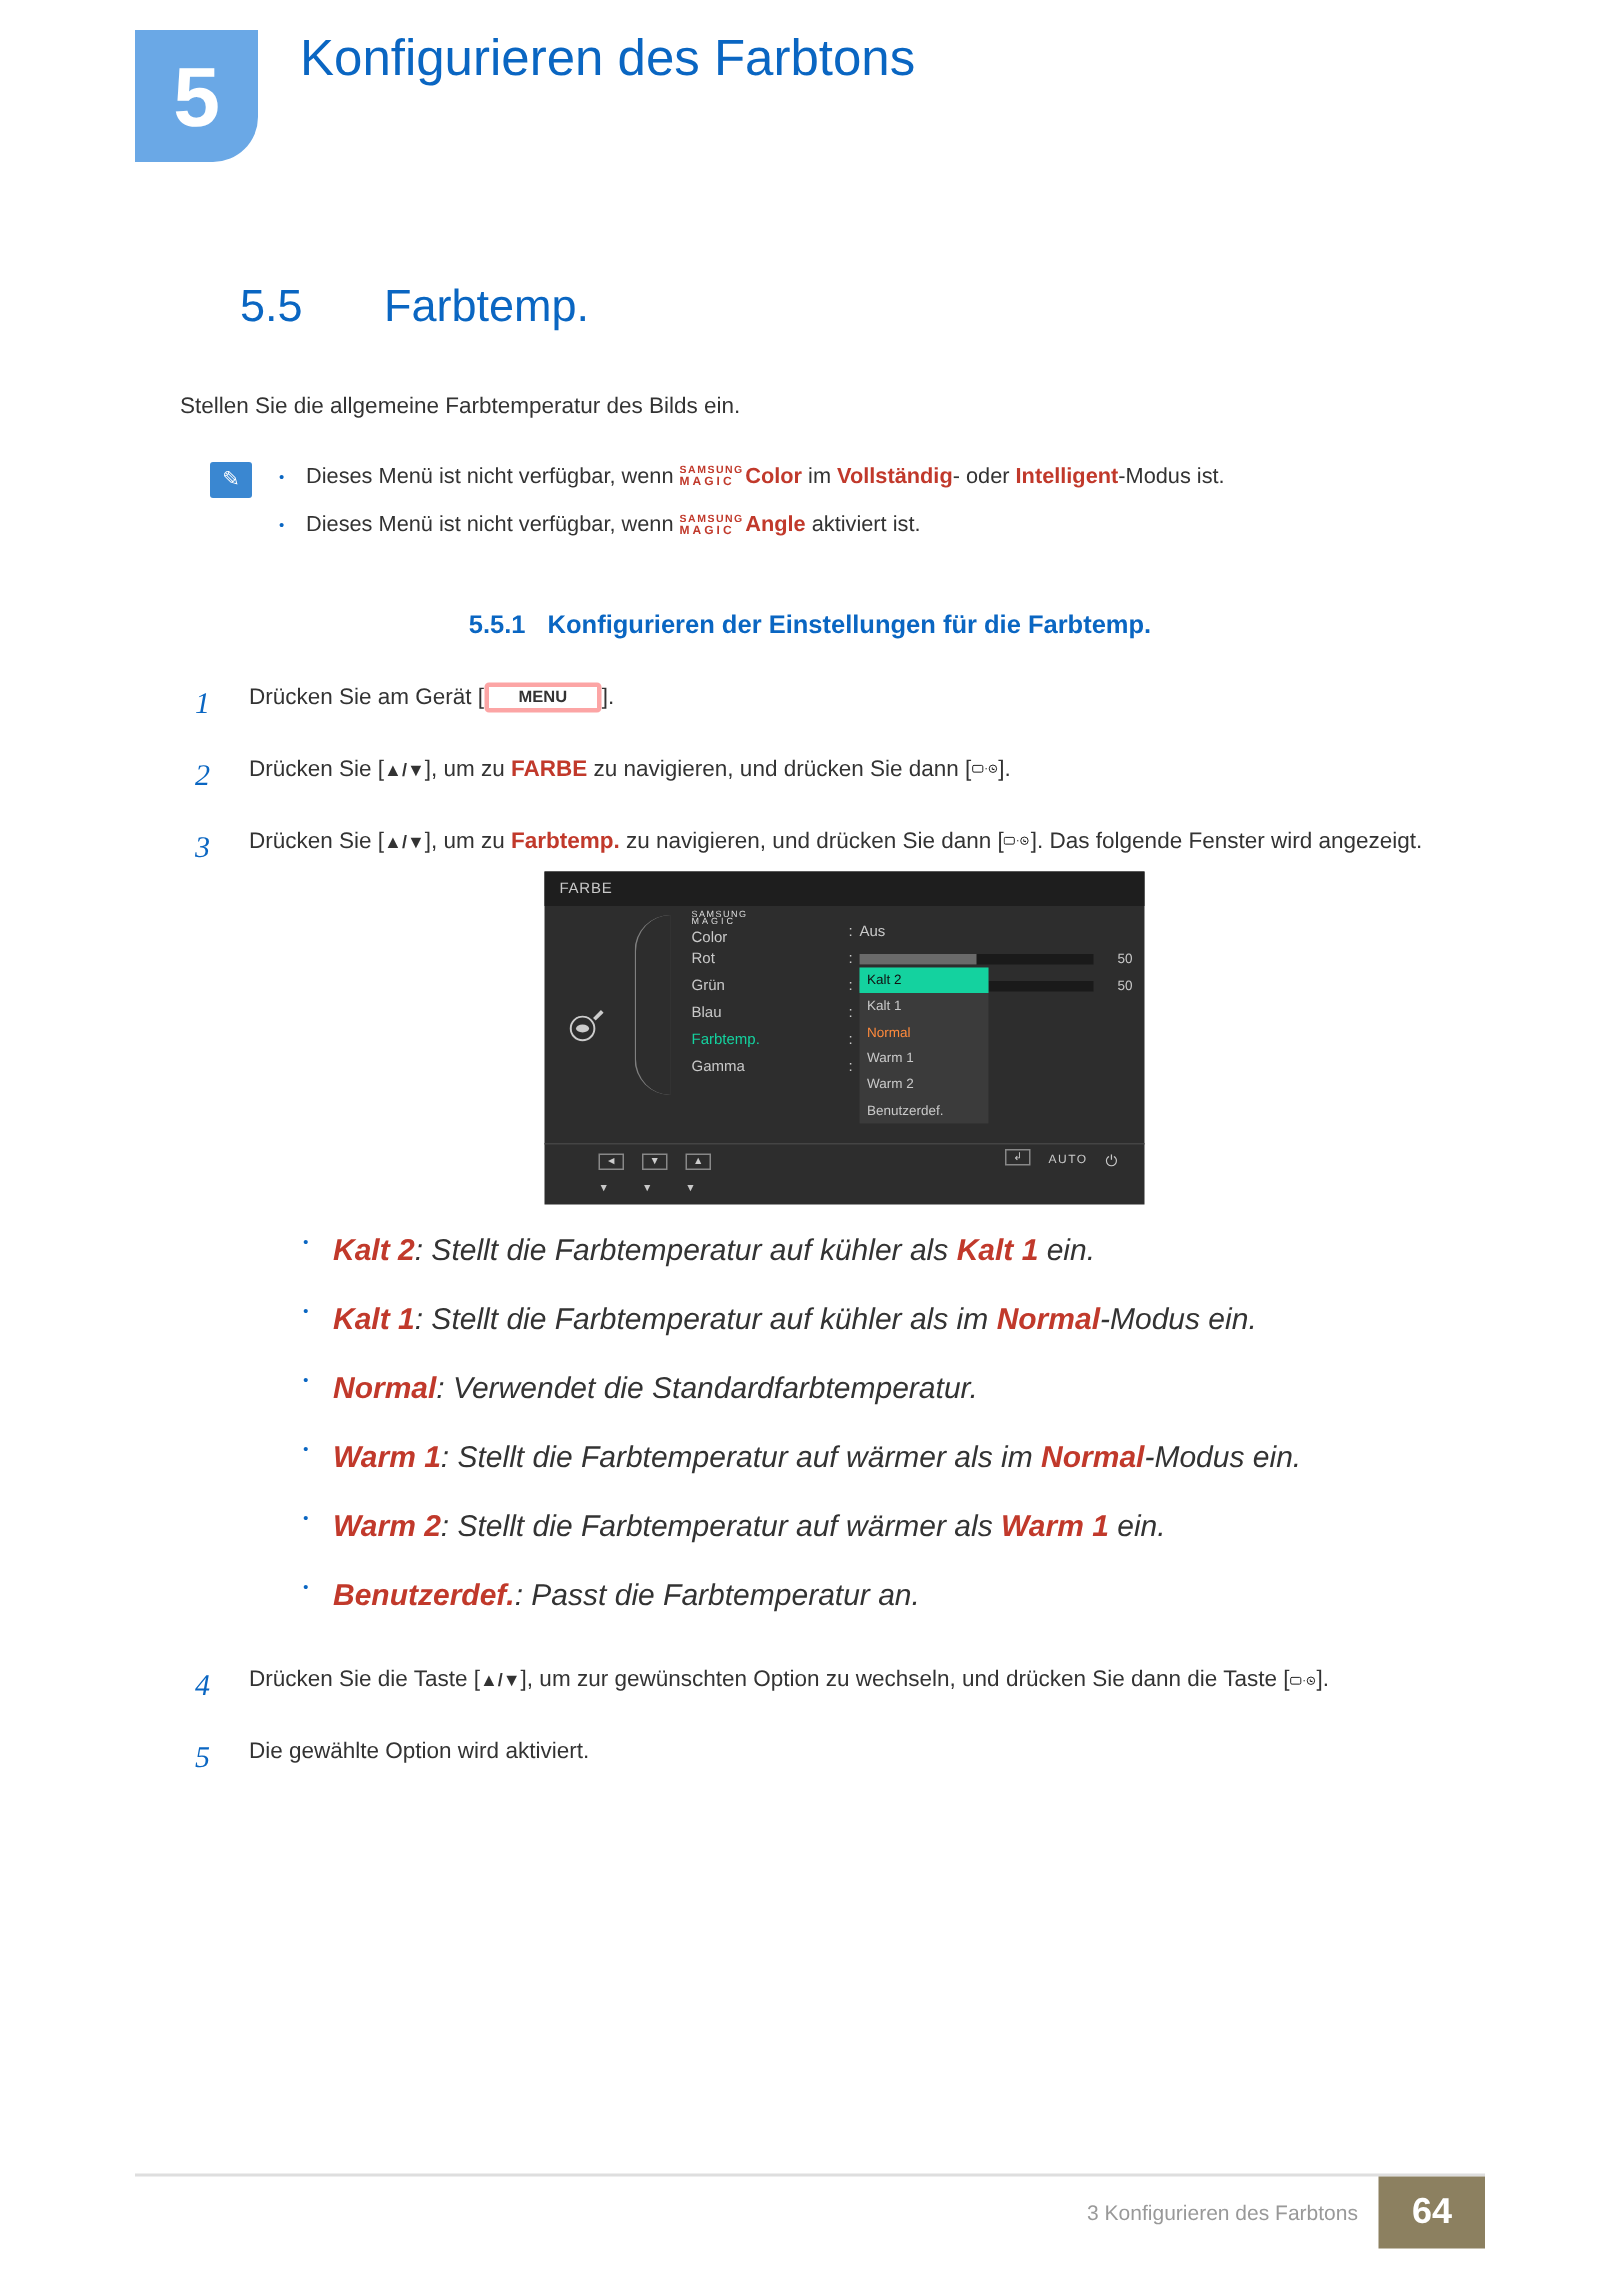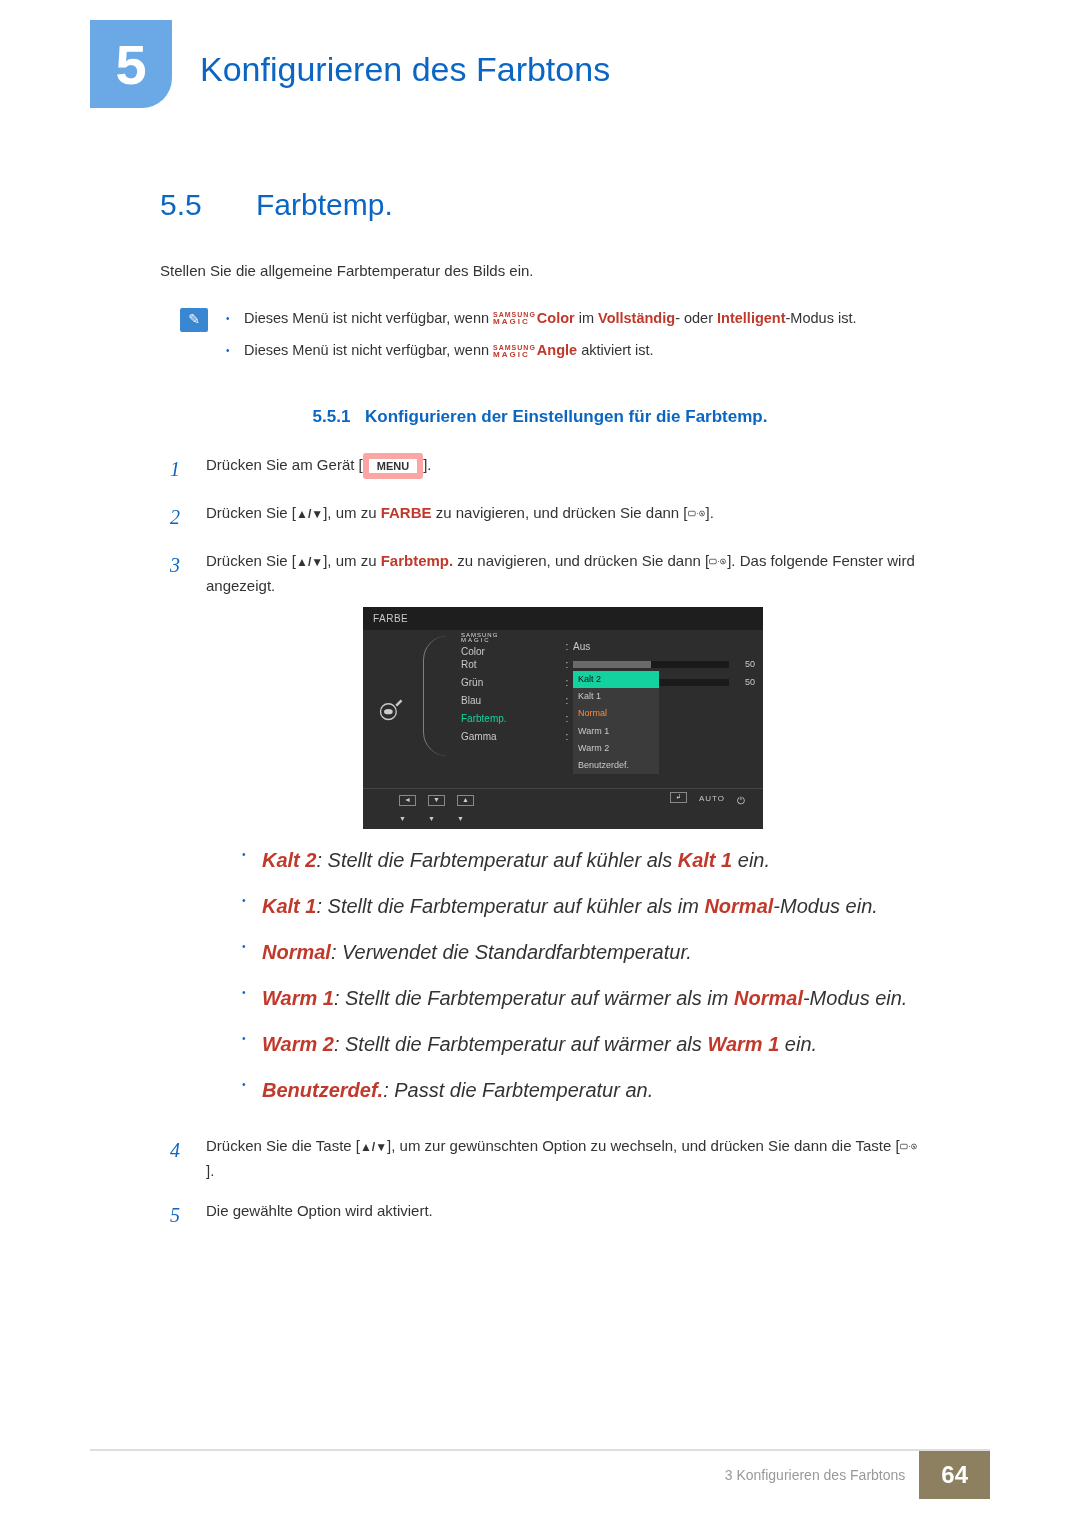--- a/index.html
+++ b/index.html
@@ -17,28 +17,28 @@
   .chapter-header { display: flex; align-items: flex-start; margin-bottom: 80px; }
   .chapter-tab {
     width: 82px; height: 88px;
     background: #6aa8e6;
     color: #fff;
     border-bottom-right-radius: 30px;
     display: flex; align-items: center; justify-content: center;
     font-size: 56px; font-weight: bold;
     margin-right: 28px;
   }
-  .chapter-title { font-size: 34px; color: #0a66c2; margin-top: 30px; font-weight: 400; }
+  .chapter-title { font-size: 34px; color: #0a66c2; font-weight: 400; }
 
   
   .section-row { display: flex; gap: 24px; margin: 0 70px 36px 70px; }
   .section-num { color: #0a66c2; font-size: 30px; font-weight: 500; min-width: 72px; }
   .section-title { color: #0a66c2; font-size: 30px; font-weight: 500; }
 
-  .content { margin: 0 70px; font-size: 15px; line-height: 1.7; color: #333; }
+  .content { margin: 0 30px; font-size: 15px; line-height: 1.7; color: #333; }
   .content p.intro { margin-bottom: 18px; }
 
   
   .info-box { display: flex; gap: 18px; padding: 4px 0 18px 20px; }
   .info-icon {
     width: 28px; height: 24px; background: #3a87d1;
     position: relative; flex-shrink: 0; margin-top: 2px;
     border-radius: 2px;
   }
   .info-icon::after {
@@ -63,22 +63,22 @@
   .subsection { margin-top: 14px; margin-bottom: 20px; font-size: 17px; color: #0a66c2; font-weight: 600; text-align: center; }
   .subsection .num { margin-right: 10px; }
 
   
   .steps { margin-left: 10px; }
   .step { display: flex; gap: 18px; margin-bottom: 14px; }
   .step-num { color: #0a66c2; font-size: 20px; font-style: italic; font-weight: 400; min-width: 18px; font-family: Georgia, serif; }
   .step-body { flex: 1; font-size: 15px; }
 
   .btn-box {
-    display: inline-block; border: 6px solid #fca5a5; border-radius: 3px;
-    padding: 0 8px; font-size: 11px; font-weight: bold; vertical-align: middle; line-height: 1.3;
+    display: inline-block; border: 3px solid #fca5a5; border-radius: 3px;
+    padding: 0 20px; font-size: 11px; font-weight: bold; vertical-align: middle; line-height: 1.3;
   }
   .arrows { font-size: 12px; font-weight: bold; }
   .enter-combo {
     display: inline-flex; align-items: center; gap: 1px; vertical-align: middle;
   }
   .enter-combo svg { width: 18px; height: 13px; }
 
   
   .osd-wrap { display: flex; justify-content: center; margin: 8px 0 14px 0; }
   .osd {

